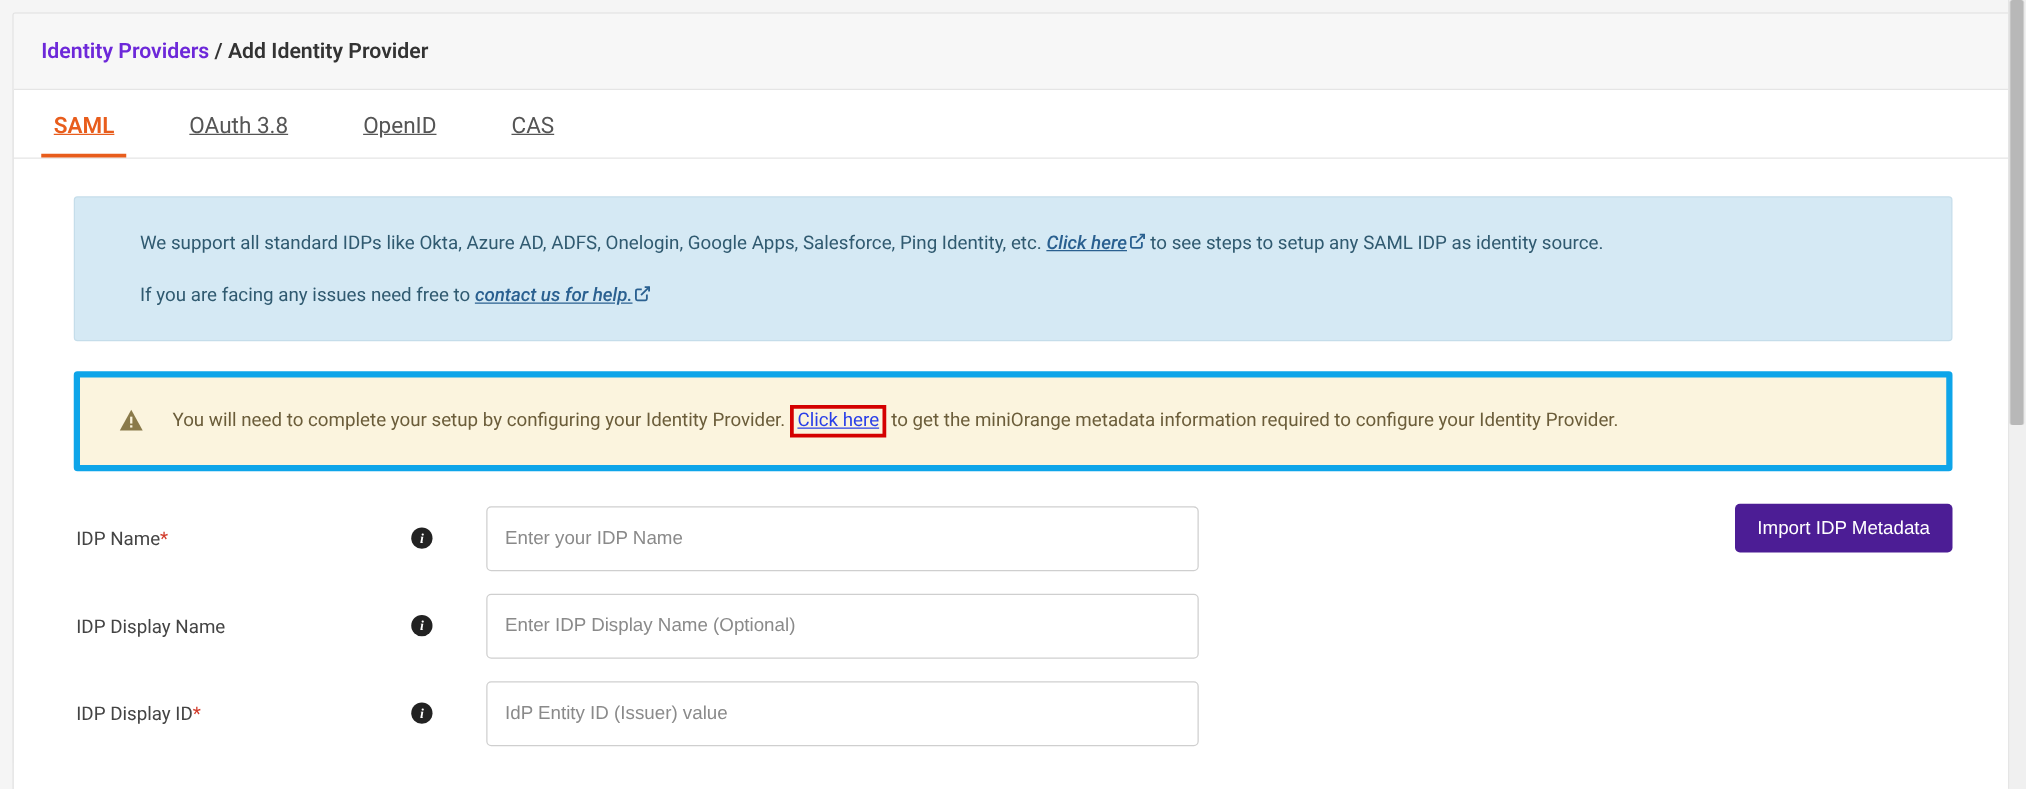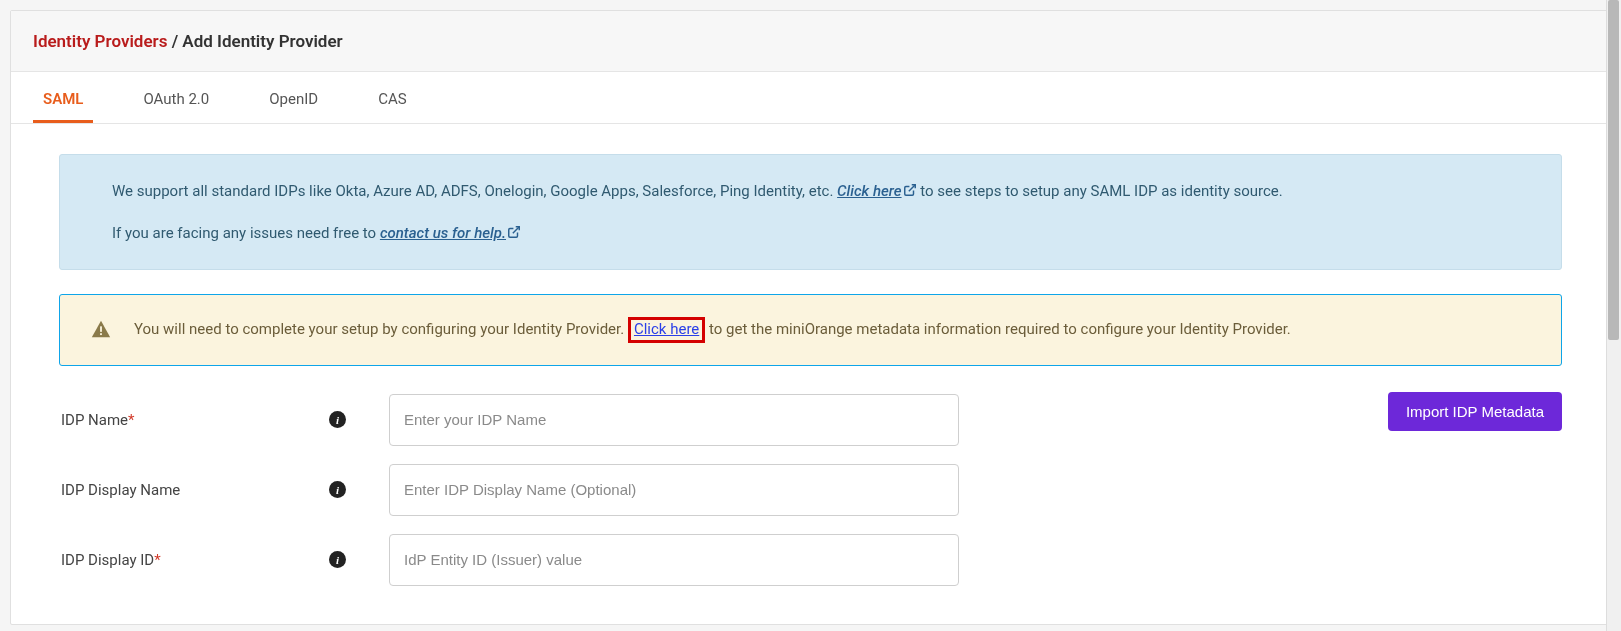--- a/index.html
+++ b/index.html
@@ -1,60 +1,60 @@
 <!DOCTYPE html>
 <html><head>
 <meta charset="utf-8">
 <style>
 * { box-sizing: border-box; margin: 0; padding: 0; }
 body { font-family: -apple-system, BlinkMacSystemFont, "Segoe UI", Roboto, "Helvetica Neue", Arial, sans-serif; background: #f5f5f5; color: #4a4a4a; font-size: 15px; }
 .page-wrap { padding: 10px; }
 .panel { background: #fff; border: 1px solid #e0e0e0; border-radius: 2px; }
 .breadcrumb-bar { background: #f7f7f7; padding: 20px 22px; border-bottom: 1px solid #e5e5e5; }
-.breadcrumb-bar .bc-link { color: #b91c1c; font-weight: 600; font-size: 17px; }
+.breadcrumb-bar .bc-link { color: #6d28d9; font-weight: 600; font-size: 17px; }
 .breadcrumb-bar .bc-sep, .breadcrumb-bar .bc-current { color: #333; font-weight: 600; font-size: 17px; }
 .tabs { display: flex; gap: 40px; padding: 0 22px; border-bottom: 1px solid #e5e5e5; }
-.tab { padding: 18px 10px 12px; color: #555; font-size: 15px; cursor: pointer; border-bottom: 3px solid transparent; }
+.tab { padding: 18px 10px 12px; color: #555; font-size: 18px; cursor: pointer; border-bottom: 3px solid transparent; text-decoration: underline; }
 .tab.active { color: #e85d1c; font-weight: 600; border-bottom-color: #e85d1c; }
 .content { padding: 30px 48px 20px; }
 .alert { border-radius: 3px; padding: 24px 52px; margin-bottom: 24px; font-size: 15px; line-height: 1.6; }
 .alert-info { background: #d5e9f4; color: #305a70; border: 1px solid #c5ddea; }
 .alert-info p { margin-bottom: 18px; }
 .alert-info p:last-child { margin-bottom: 0; }
 .alert-info a { color: #2a6090; font-style: italic; text-decoration: underline; font-weight: 500; }
 .ext-icon { display:inline-block; width:14px; height:14px; vertical-align:-1px; margin-left:1px; }
-.alert-warn { background: #fbf4de; border: 1px solid #0ea5e9; display:flex; align-items:flex-start; gap:22px; padding: 22px 30px; }
+.alert-warn { background: #fbf4de; border: 5px solid #0ea5e9; display:flex; align-items:flex-start; gap:22px; padding: 22px 30px; }
 .alert-warn .warn-icon { width:22px; height:22px; flex-shrink:0; margin-top:2px; }
 .alert-warn .warn-text { color: #6b5d3a; flex:1; line-height:1.6; }
 .alert-warn a { color: #2a3fe8; text-decoration: underline; }
 .hl-box { border: 3px solid #d40000; padding: 0 3px; display:inline-block; line-height:1.3; }
 .form-area { margin-top: 28px; position: relative; }
 .form-row { display:flex; align-items:center; margin-bottom: 18px; }
 .form-label { width: 270px; color: #444; font-size: 15px; padding-left:2px; }
 .form-label .req { color: #d23b2b; }
 .info-col { width: 60px; display:flex; align-items:center; justify-content:flex-start; }
 .info-circle { width:17px; height:17px; border-radius:50%; background:#222; color:#fff; font-size:11px; font-weight:700; display:flex; align-items:center; justify-content:center; font-style: italic; font-family: Georgia, serif; cursor:pointer; }
 .form-input { width: 570px; height: 52px; border: 1px solid #cfcfcf; border-radius: 4px; padding: 0 14px; font-size: 15px; color:#333; }
 .form-input::placeholder { color: #8a8a8a; }
-.import-btn { position:absolute; right:0; top:-2px; background:#6d28d9; color:#fff; border:none; border-radius:4px; padding: 11px 18px; font-size:15px; font-weight:500; cursor:pointer; }
+.import-btn { position:absolute; right:0; top:-2px; background:#4c1d95; color:#fff; border:none; border-radius:4px; padding: 11px 18px; font-size:15px; font-weight:500; cursor:pointer; }
 .scrollbar-edge { position:fixed; right:0; top:0; width:15px; height:100%; background:#f0f0f0; border-left:1px solid #ddd; }
 .scrollbar-thumb { position:absolute; right:2px; top:0; width:11px; height:340px; background:#b8b8b8; border-radius:2px; }
 </style>
 </head>
 <body>
 
 <div class="page-wrap">
   <div class="panel">
     <div class="breadcrumb-bar">
       <span class="bc-link">Identity Providers</span><span class="bc-sep"> / </span><span class="bc-current">Add Identity Provider</span>
     </div>
 
     <div class="tabs">
       <div class="tab active">SAML</div>
-      <div class="tab">OAuth 2.0</div>
+      <div class="tab">OAuth 3.8</div>
       <div class="tab">OpenID</div>
       <div class="tab">CAS</div>
     </div>
 
     <div class="content">
       <div class="alert alert-info">
         <p>
           <span>We support all standard IDPs like Okta, Azure AD, ADFS, Onelogin, Google Apps, Salesforce, Ping Identity, etc. </span><a href="#"><span>Click here</span><svg class="ext-icon" viewBox="0 0 24 24" fill="none" stroke="#2a6090" stroke-width="2.5">
                 <path d="M18 13v6a2 2 0 0 1-2 2H5a2 2 0 0 1-2-2V8a2 2 0 0 1 2-2h6"></path>
                 <polyline points="15 3 21 3 21 9"></polyline>

